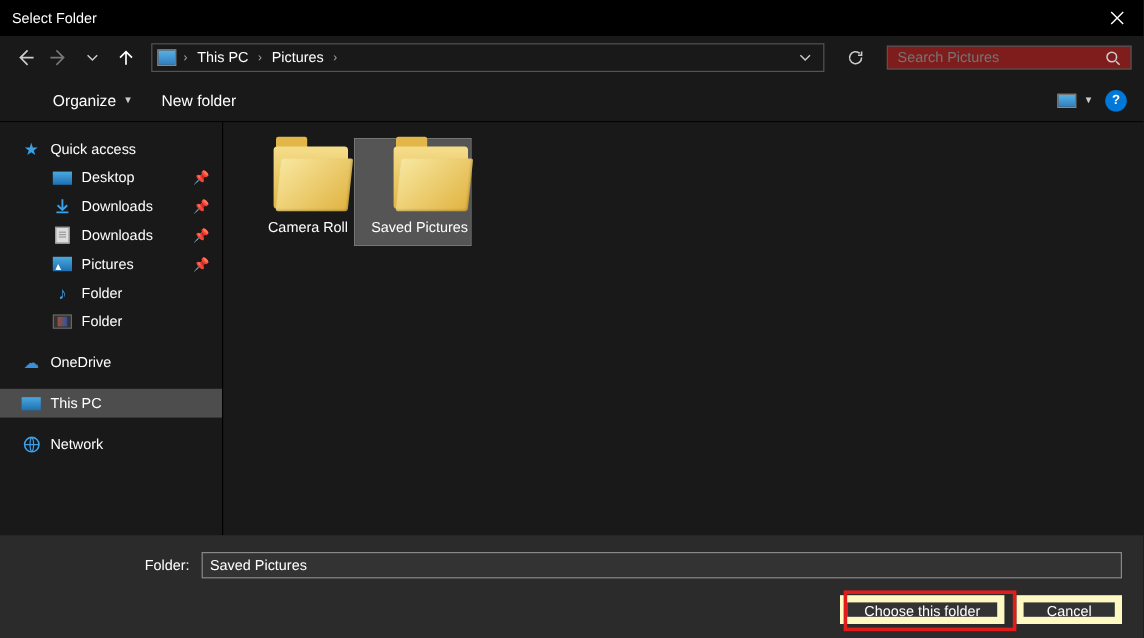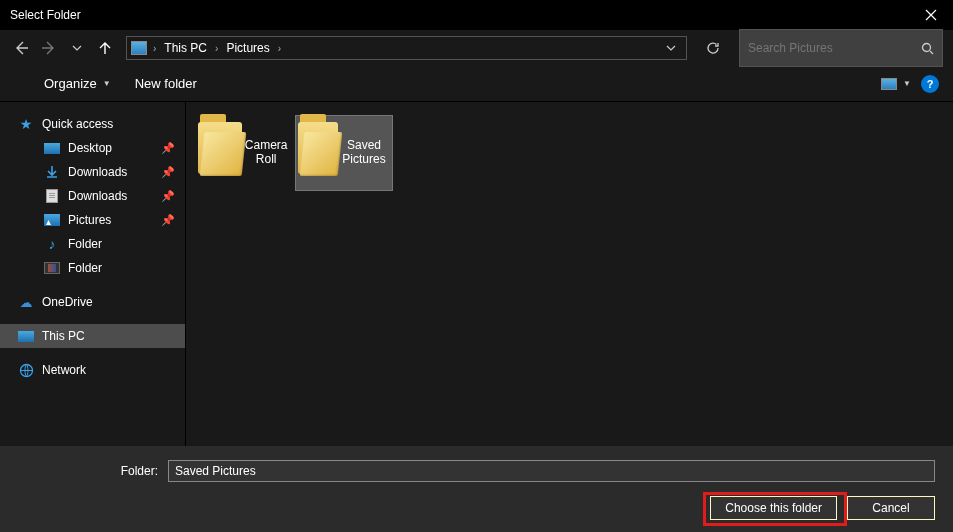--- a/index.html
+++ b/index.html
@@ -10,21 +10,21 @@
 .navrow { height:36px; display:flex; align-items:center; padding:0 10px; gap:6px; background:#191919; }
 .navbtn { width:22px; height:22px; display:flex; align-items:center; justify-content:center; color:#aaa; }
 .navbtn.enabled { color:#fff; cursor:pointer; }
 .addressbar { flex:1; height:24px; background:#191919; border:1px solid #535353; display:flex; align-items:center; padding:0 4px; gap:6px; margin-left:4px; }
 .addressbar .pc-icon { width:16px; height:14px; background:linear-gradient(#5ab0e0,#2e7fbf); border:1px solid #888; }
 .addressbar .crumb { color:#fff; cursor:pointer; padding:0 2px; }
 .addressbar .sep { color:#aaa; font-size:10px; }
 .addressbar .spacer { flex:1; }
 .addressbar .dd { color:#aaa; font-size:10px; padding:0 6px; }
 .refresh { width:28px; height:24px; display:flex; align-items:center; justify-content:center; color:#ccc; border:0; background:transparent; cursor:pointer; margin-left:6px; }
-.searchbox { width:204px; height:38px; background:#404040; border:1px solid #535353; display:flex; align-items:center; padding:0 8px; margin-left:6px; }
+.searchbox { width:204px; height:20px; background:#7f1d1d; border:1px solid #535353; display:flex; align-items:center; padding:0 8px; margin-left:6px; }
 .searchbox input { flex:1; background:transparent; border:0; color:#999; font-size:12px; outline:none; }
 .searchbox .mag { color:#ccc; }
 .toolbar { height:36px; display:flex; align-items:center; padding:0 14px; gap:24px; background:#191919; border-bottom:1px solid #000; }
 .toolbar .left { display:flex; gap:24px; align-items:center;margin-left:30px; }
 .toolbar .btn { display:flex; align-items:center; gap:6px; cursor:pointer; font-size:13px; }
 .toolbar .tri { font-size:8px; color:#ccc; }
 .toolbar .right { margin-left:auto; display:flex; align-items:center; gap:10px; }
 .viewicon { width:16px; height:12px; background:linear-gradient(#5ab0e0,#2e7fbf); border:1px solid #888; }
 .help { width:18px; height:18px; border-radius:50%; background:#0078d7; color:#fff; display:flex; align-items:center; justify-content:center; font-size:11px; font-weight:bold; cursor:pointer; }
 .body { display:flex; height:356px; background:#191919; }
@@ -46,33 +46,33 @@
 .ic-pic::after{content:"";position:absolute;bottom:1px;left:2px;width:5px;height:5px;background:#fff;clip-path:polygon(0 100%,50% 0,100% 100%);} 
 .ic-folder { width:16px; height:12px; background:linear-gradient(#f0d070,#d4a838); border-radius:1px; position:relative; }
 .ic-folder::before{content:"";position:absolute;top:-3px;left:0;width:7px;height:3px;background:#d4a838;border-radius:1px 1px 0 0;}
 .ic-music { color:#3aa0e8; font-size:14px; }
 .ic-video { background:#333; width:16px; height:12px; border:1px solid #666; position:relative; }
 .ic-video::before{content:"";position:absolute;inset:1px 3px;background:linear-gradient(90deg,#a05030,#3050a0);}
 .ic-cloud { color:#3a8fd8; font-size:13px; }
 .ic-pc { background:linear-gradient(#49a9e0,#1f6fb0); width:16px; height:11px; }
 .ic-net { color:#3aa0e8; font-size:13px; }
 .content { flex:1; padding:14px 10px; display:flex; gap:4px; align-items:flex-start; }
-.item { width:96px; display:flex; flex-direction:row; align-items:center; padding:6px 2px 8px; cursor:pointer; }
+.item { width:96px; display:flex; flex-direction:column; align-items:flex-end; padding:6px 2px 8px; cursor:pointer; }
 .item.selected { background:#555; outline:1px solid #777; }
 .bigfolder { width:62px; height:52px; position:relative; margin-bottom:8px; }
 .bigfolder .back { position:absolute; inset:0; background:linear-gradient(#f5dd8a,#e2b648); border-radius:3px; }
 .bigfolder .tab { position:absolute; top:-8px; left:2px; width:26px; height:10px; background:#e2b648; border-radius:2px 2px 0 0; }
 .bigfolder .front { position:absolute; left:4px; right:-2px; top:10px; bottom:-2px; background:linear-gradient(135deg,#f8e7a0,#e0b340); border-radius:2px; transform:skewX(-6deg); box-shadow:-1px -1px 2px rgba(0,0,0,.2) inset; }
 .item .name { font-size:12px; text-align:center; }
 .footer { position:absolute; left:0; right:0; bottom:0; background:#2b2b2b; padding:14px 18px 12px; }
 .folderrow { display:flex; align-items:center; gap:10px; margin-bottom:14px; }
 .folderrow label { font-size:12px; min-width:140px; text-align:right; }
 .folderrow input { flex:1; height:22px; background:#333; border:1px solid #888; color:#fff; padding:0 6px; font-size:12px; outline:none; }
 .btnrow { display:flex; justify-content:flex-end; gap:10px; }
-.dlgbtn { min-width:88px; height:24px; background:#333; border:1px solid #fef9c3; color:#fff; font-size:12px; cursor:pointer; padding:0 14px; }
+.dlgbtn { min-width:88px; height:24px; background:#333; border:6px solid #fef9c3; color:#fff; font-size:12px; cursor:pointer; padding:0 14px; }
 .highlight { position:absolute; border:3px solid #e21b1b; pointer-events:none; right:106px; bottom:6px; width:144px; height:34px; }
 svg { display:block; }
 </style>
 </head>
 <body>
 
 <div class="titlebar">
   <span class="title">Select Folder</span>
   <div class="close">
     <svg width="12" height="12" viewBox="0 0 12 12">

